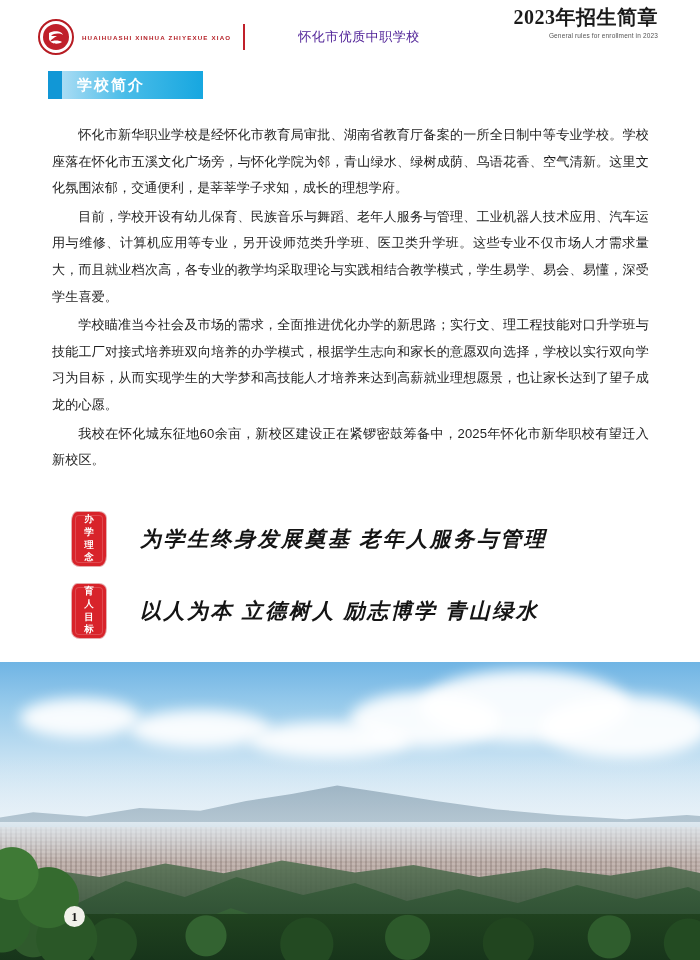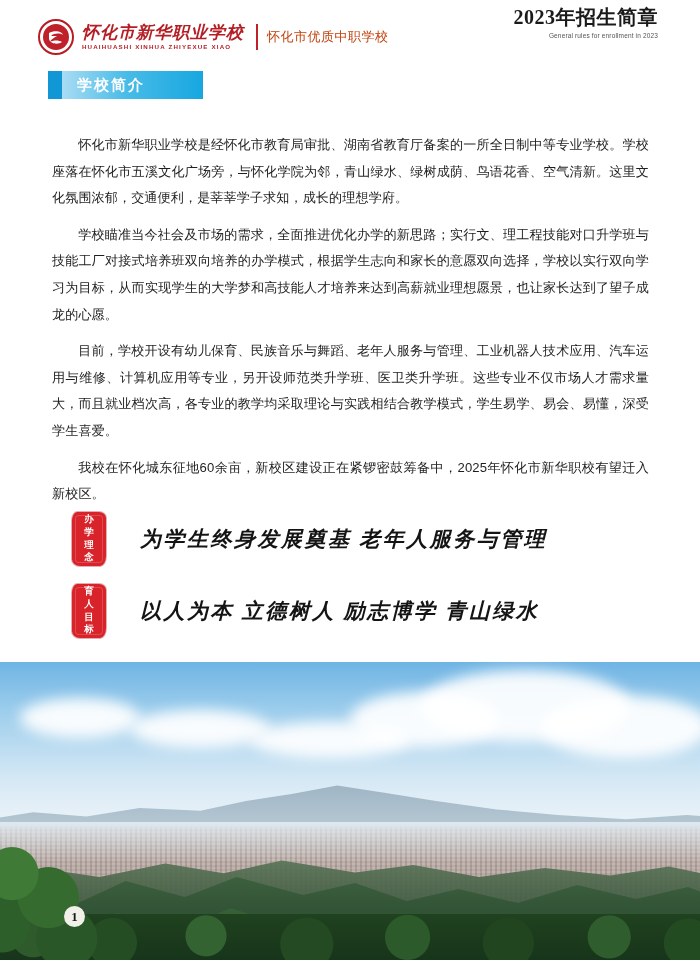--- a/index.html
+++ b/index.html
@@ -73,23 +73,24 @@
   }
   .brand-divider {
     width: 2px;
     height: 26px;
     background: #c0202a;
     margin: 0 9px 0 12px;
     flex: 0 0 auto;
   }
   .brand-tagline {
     font-size: 13px;
-    color: #c2410c;
+    color: #4c1d95;
     white-space: nowrap;
     letter-spacing: 0.5px;
+    margin-left: 44px;
   }
   .header-right {
     position: absolute;
     right: 42px; top: 6px;
     text-align: right;
   }
   .header-title-cn {
     font-family: "Liberation Serif", "DejaVu Serif", serif;
     font-size: 20px;
     font-weight: bold;
@@ -137,21 +138,21 @@
     letter-spacing: 2px;
   }
 
   
   .article {
     position: absolute;
     left: 52px; top: 122px;
     width: 597px;
   }
   .article p {
-    margin: 10px 0 2px 0;
+    margin: 0 0 2px 0;
     font-size: 13.1px;
     line-height: 26.6px;
     color: #1e1e1e;
     text-indent: 2em;
     text-align: justify;
     text-justify: inter-ideograph;
     letter-spacing: 0.1px;
   }
 
   
@@ -323,43 +324,42 @@
 
 <div class="header">
   <div class="brand">
     <div class="logo-mark">
       <div class="ring"></div>
       <svg class="swoosh" viewBox="0 0 16 15">
         <path d="M1 3 C6 0, 14 1, 15 5 C12 3, 6 3, 3 6 L9 6 C6 8, 3 9, 2 12 C5 10, 11 10, 14 12 C10 15, 2 14, 1 9 Z" fill="#ffffff"></path>
       </svg>
     </div>
     <div class="brand-text">
-      <div class="brand-name">怀化市新华职业学校</div>
       <div class="brand-pinyin">HUAIHUASHI XINHUA ZHIYEXUE XIAO</div>
     </div>
     <div class="brand-divider"></div>
     <div class="brand-tagline">怀化市优质中职学校</div>
   </div>
   <div class="header-right">
     <div class="header-title-cn">2023年招生简章</div>
     <div class="header-title-en">General rules for enrollment in 2023</div>
   </div>
 </div>
 
 <div class="section-banner">
   <div class="banner-accent"></div>
   <div class="banner-body">
     <span class="banner-label">学校简介</span>
   </div>
 </div>
 
 <div class="article">
   <p>怀化市新华职业学校是经怀化市教育局审批、湖南省教育厅备案的一所全日制中等专业学校。学校座落在怀化市五溪文化广场旁，与怀化学院为邻，青山绿水、绿树成荫、鸟语花香、空气清新。这里文化氛围浓郁，交通便利，是莘莘学子求知，成长的理想学府。</p>
+  <p>目前，学校开设有幼儿保育、民族音乐与舞蹈、老年人服务与管理、工业机器人技术应用、汽车运用与维修、计算机应用等专业，另开设师范类升学班、医卫类升学班。这些专业不仅市场人才需求量大，而且就业档次高，各专业的教学均采取理论与实践相结合教学模式，学生易学、易会、易懂，深受学生喜爱。</p>
   <p>学校瞄准当今社会及市场的需求，全面推进优化办学的新思路；实行文、理工程技能对口升学班与技能工厂对接式培养班双向培养的办学模式，根据学生志向和家长的意愿双向选择，学校以实行双向学习为目标，从而实现学生的大学梦和高技能人才培养来达到高薪就业理想愿景，也让家长达到了望子成龙的心愿。</p>
-  <p>目前，学校开设有幼儿保育、民族音乐与舞蹈、老年人服务与管理、工业机器人技术应用、汽车运用与维修、计算机应用等专业，另开设师范类升学班、医卫类升学班。这些专业不仅市场人才需求量大，而且就业档次高，各专业的教学均采取理论与实践相结合教学模式，学生易学、易会、易懂，深受学生喜爱。</p>
   <p>我校在怀化城东征地60余亩，新校区建设正在紧锣密鼓筹备中，2025年怀化市新华职校有望迁入新校区。</p>
 </div>
 
 <div class="mottos">
 
   <div class="motto-row">
     <div class="seal">
       <span class="seal-char">办</span>
       <span class="seal-char">学</span>
       <span class="seal-char">理</span>

